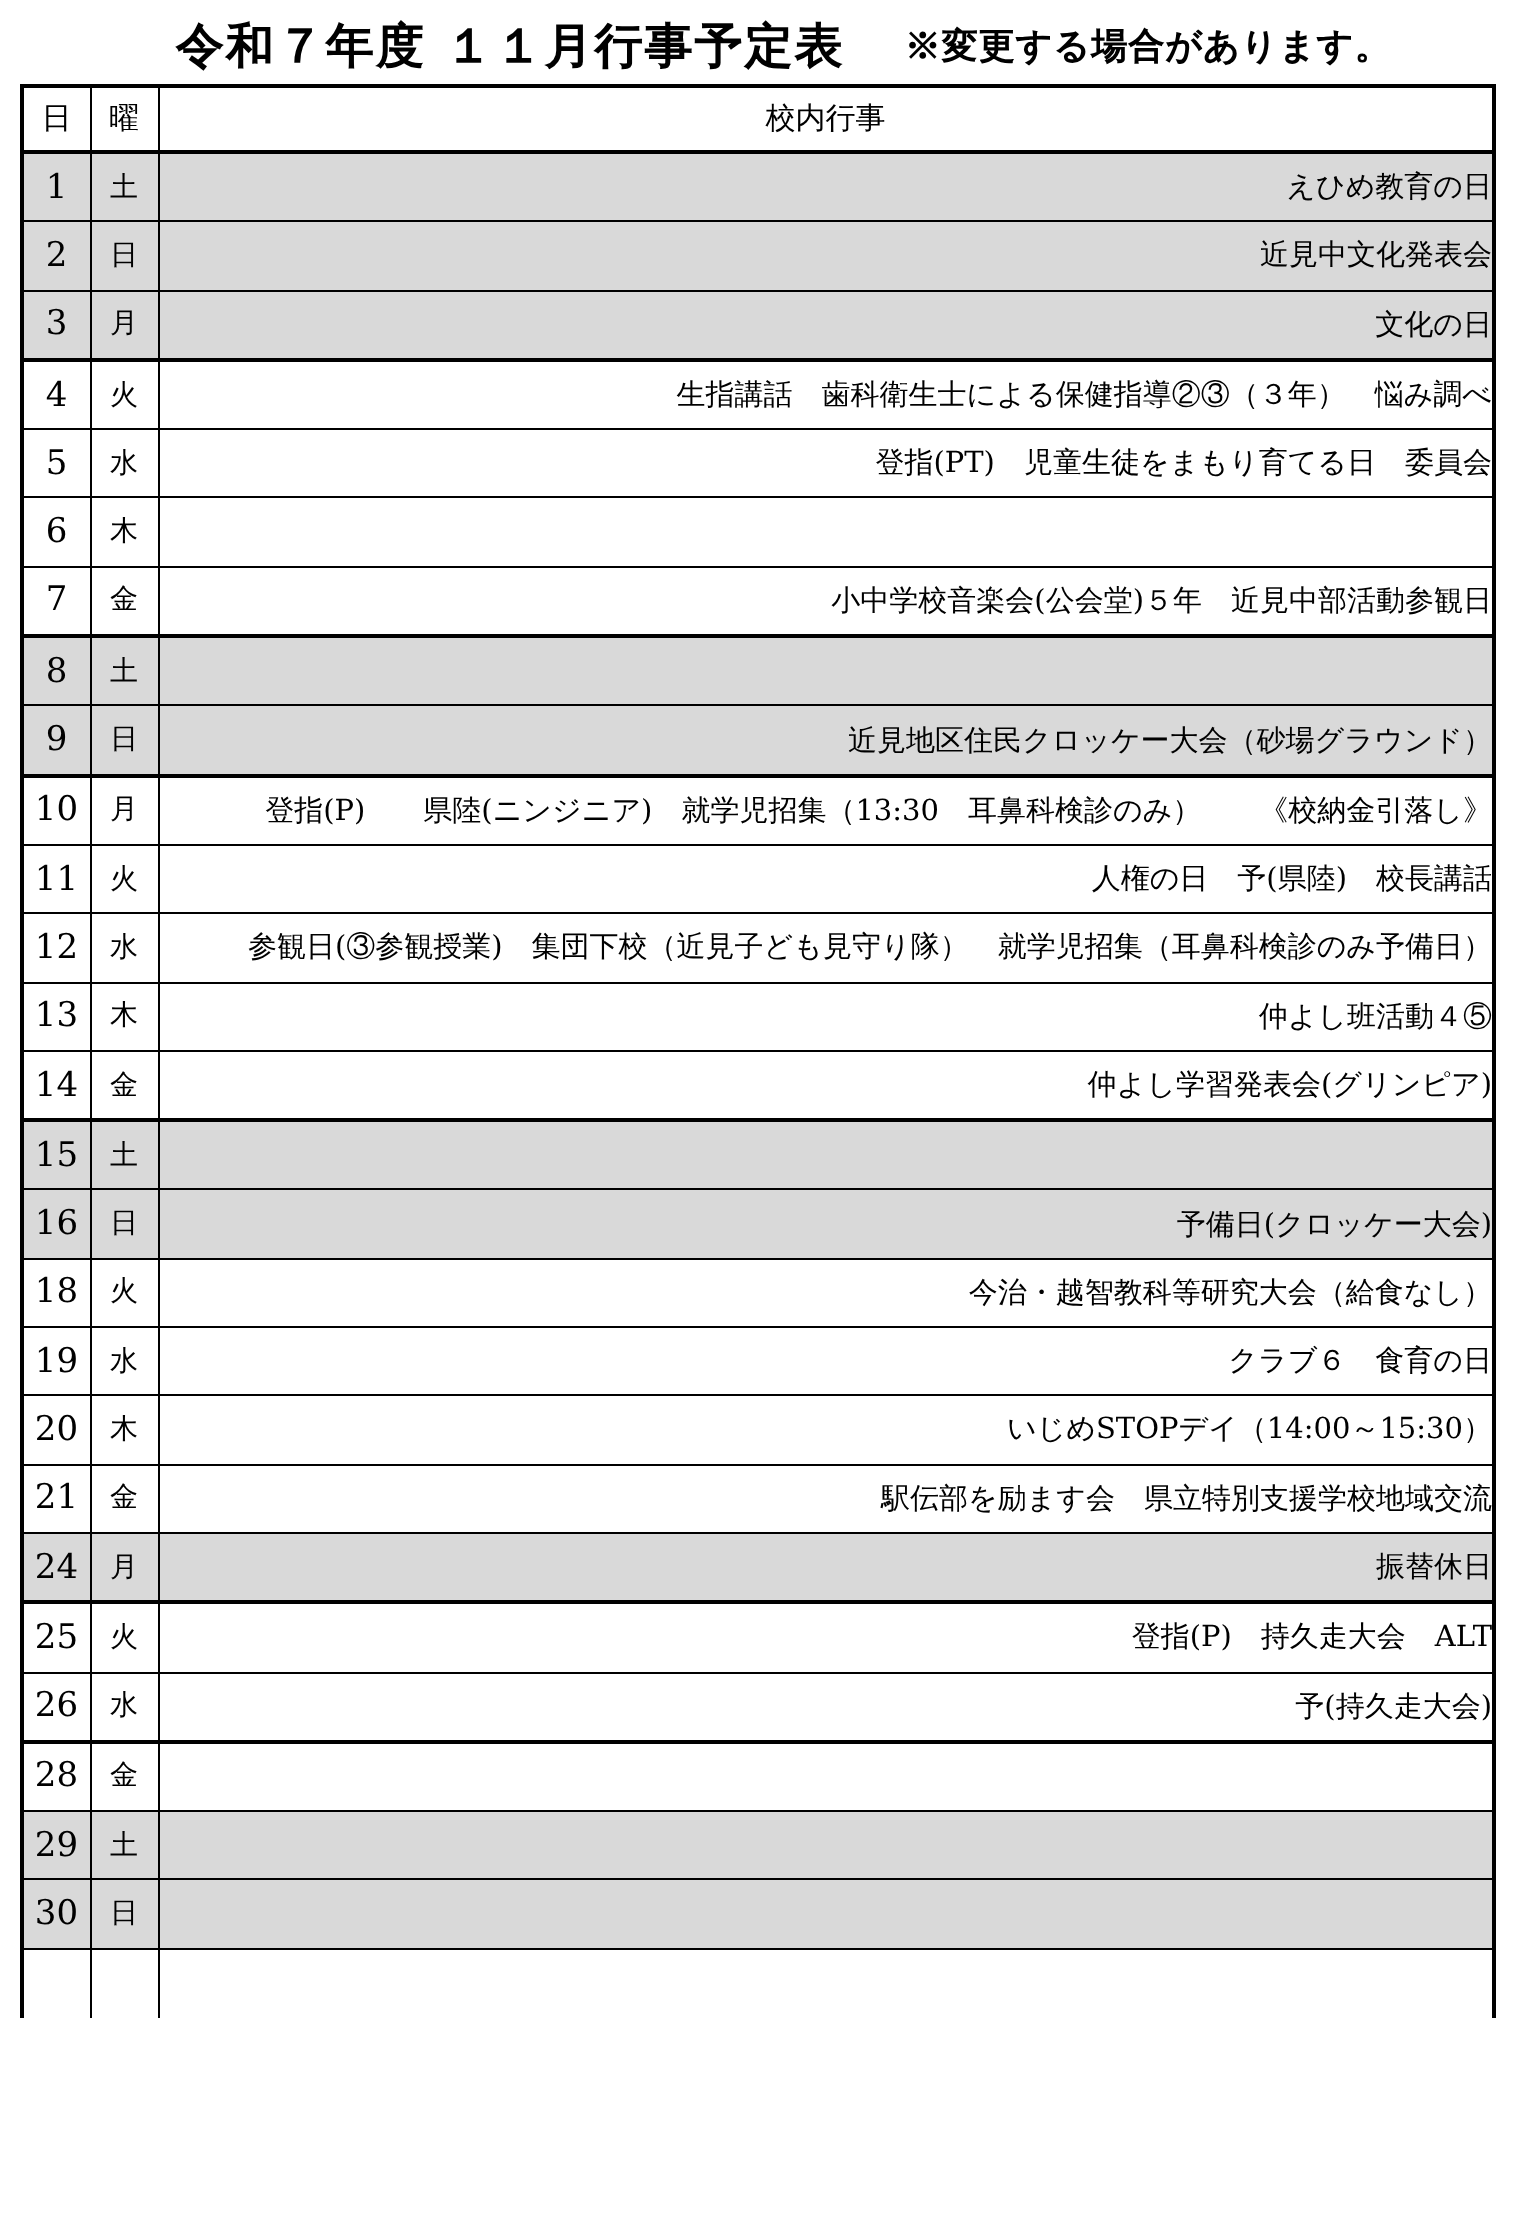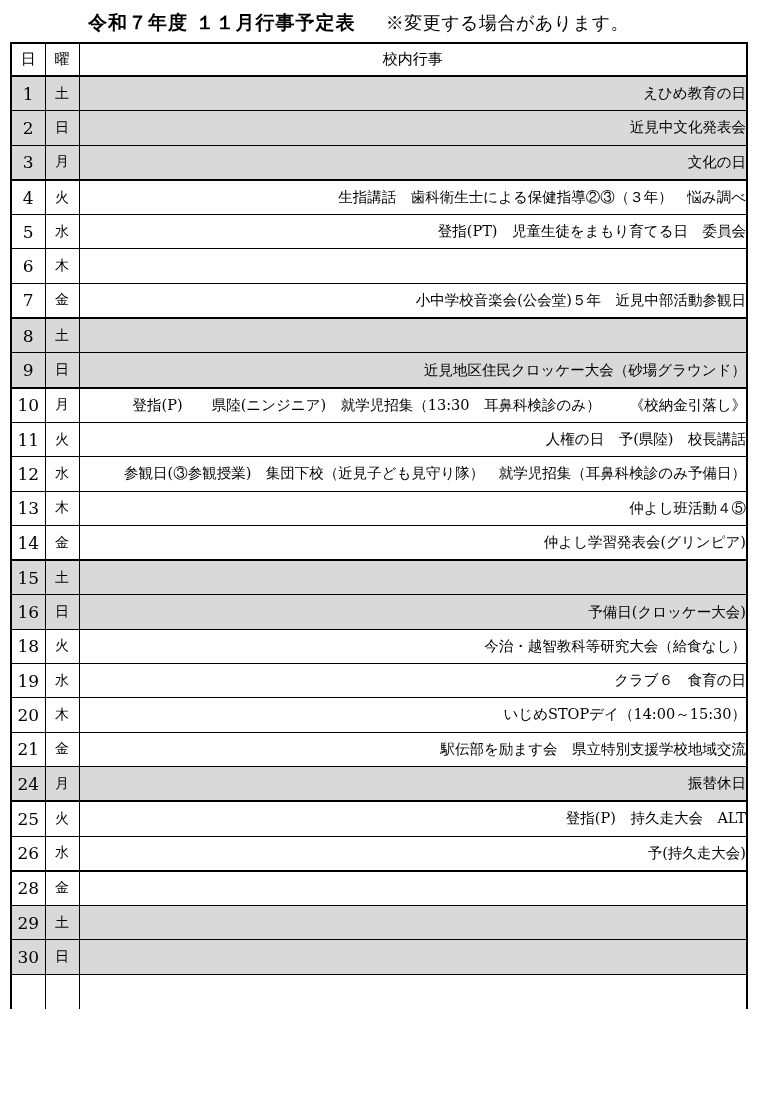--- a/index.html
+++ b/index.html
@@ -22,27 +22,27 @@
     position: absolute;
     top: 8px;
     left: 88px;
     right: 10px;
     height: 30px;
     display: flex;
     align-items: center;
     white-space: pre;
   }
   .title-main {
-    font-size: 19px;
+    font-size: 24px;
     font-weight: bold;
     letter-spacing: 1px;
   }
   .title-note {
     font-size: 18px;
-    font-weight: normal;
+    font-weight: bold;
     margin-left: 30px;
     letter-spacing: 0.5px;
   }
   .table-clip {
     position: absolute;
     top: 42px;
     left: 10px;
     width: 738px;
     height: 1076px;
     overflow: hidden;

